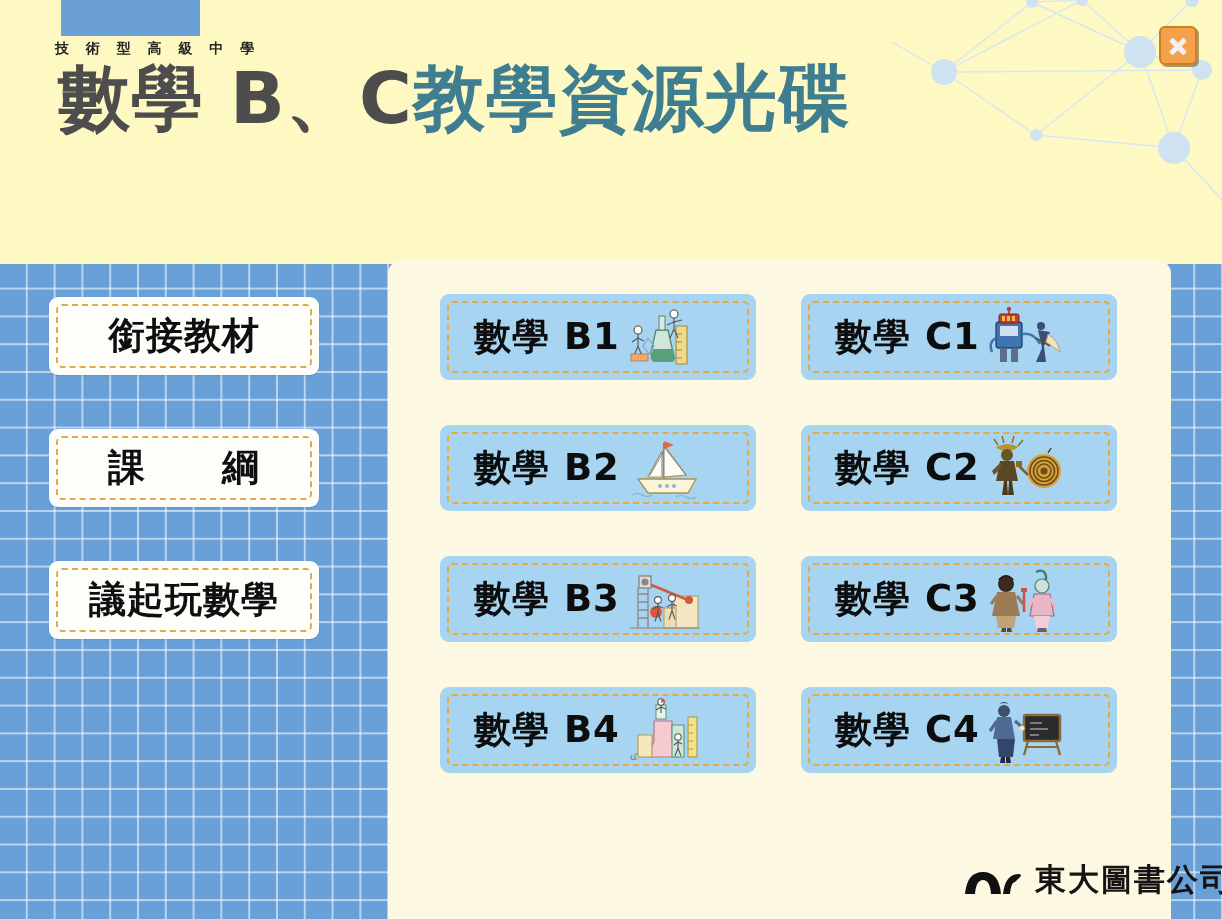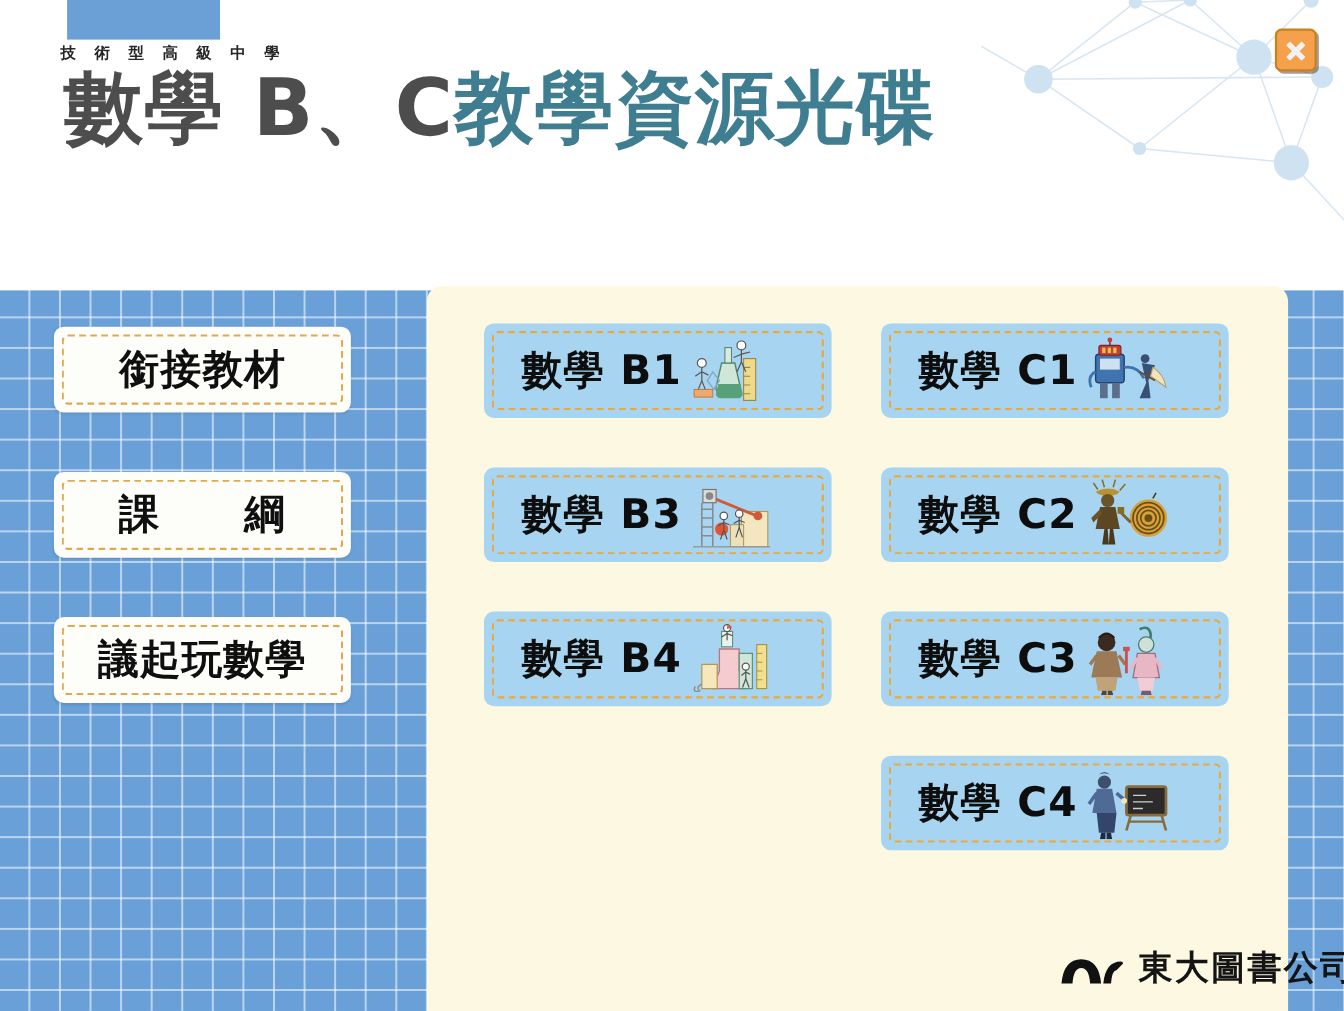--- a/index.html
+++ b/index.html
@@ -30,21 +30,21 @@
       linear-gradient(to bottom, rgba(255,255,255,0.55) 2px, transparent 2px);
     background-size: 27.8px 27.8px;
     background-position: -2px 0px;
   }
 
   
   .header {
     position: absolute;
     left: 0; top: 0;
     width: 1222px; height: 264px;
-    background: #ffffff;
+    background: #fef9c3;
     overflow: hidden;
   }
 
   .net-deco {
     position: absolute;
     right: 0; top: 0;
     width: 330px; height: 232px;
     pointer-events: none;
   }
 
@@ -309,20 +309,44 @@
               <path d="M12 30v12M12 34l-6 4M12 34l6 3M12 42l-4 10M12 42l4 10"></path>
               <circle cx="48" cy="10" r="4"></circle>
               <path d="M48 14v11M48 18l-7 3M48 18l8-2M48 25l-4 9M48 25l4 9"></path>
             </g>
             <rect x="5" y="50" width="17" height="7" fill="#f0a96a" stroke="#b9763c" stroke-width="0.8"></rect>
             <path d="M22 34 l6 8 l-5 8 l-6 -8 z" fill="none" stroke="#7fa8c4" stroke-width="1.2"></path>
           </svg>
         </span>
       </div>
 
+      <div class="course-btn">
+        <span class="lbl">數學 B2</span>
+        <span class="thumb">
+          <svg viewBox="0 0 78 66" xmlns="http://www.w3.org/2000/svg">
+            <path d="M38 8 L38 44" stroke="#8a7a52" stroke-width="2"></path>
+            <path d="M38 10 L60 40 L38 42 Z" fill="#fdfdf5" stroke="#9c9478" stroke-width="1.2"></path>
+            <path d="M36 16 L22 42 L36 42 Z" fill="#fdfdf5" stroke="#9c9478" stroke-width="1.2"></path>
+            <path d="M38 6 l10 4 l-10 4 z" fill="#e0694a"></path>
+            <path d="M12 44 L70 44 L62 58 L22 58 Z" fill="#fdf4d9" stroke="#a8924f" stroke-width="1.3"></path>
+            <g fill="#8fb7cf">
+                <circle cx="34" cy="51" r="2"></circle>
+                <circle cx="41" cy="51" r="2"></circle>
+                <circle cx="48" cy="51" r="2"></circle>
+              </g>
+            <g stroke="#7fb0d0" stroke-width="1.2" fill="none">
+              <path d="M6 60q5-3 10 0t10 0"></path>
+              <path d="M50 62q5-3 10 0t10 0"></path>
+            </g>
+            <g stroke="#777" stroke-width="0.9" fill="none">
+                <path d="M38 12 L60 40M38 16 L24 40"></path>
+              </g>
+          </svg>
+        </span>
+      </div>
 
       <div class="course-btn">
         <span class="lbl">數學 B3</span>
         <span class="thumb">
           <svg viewBox="0 0 78 66" xmlns="http://www.w3.org/2000/svg">
             <rect x="48" y="30" width="24" height="32" fill="#f3e6c0" stroke="#ad9a5f" stroke-width="1"></rect>
             <rect x="38" y="42" width="12" height="20" fill="#ece0b8" stroke="#ad9a5f" stroke-width="1"></rect>
             <path d="M18 16 L62 34" stroke="#d05b3c" stroke-width="2.6"></path>
             <circle cx="63" cy="34" r="4" fill="#d05b3c"></circle>
             <circle cx="30" cy="46" r="6" fill="#e05536"></circle>

